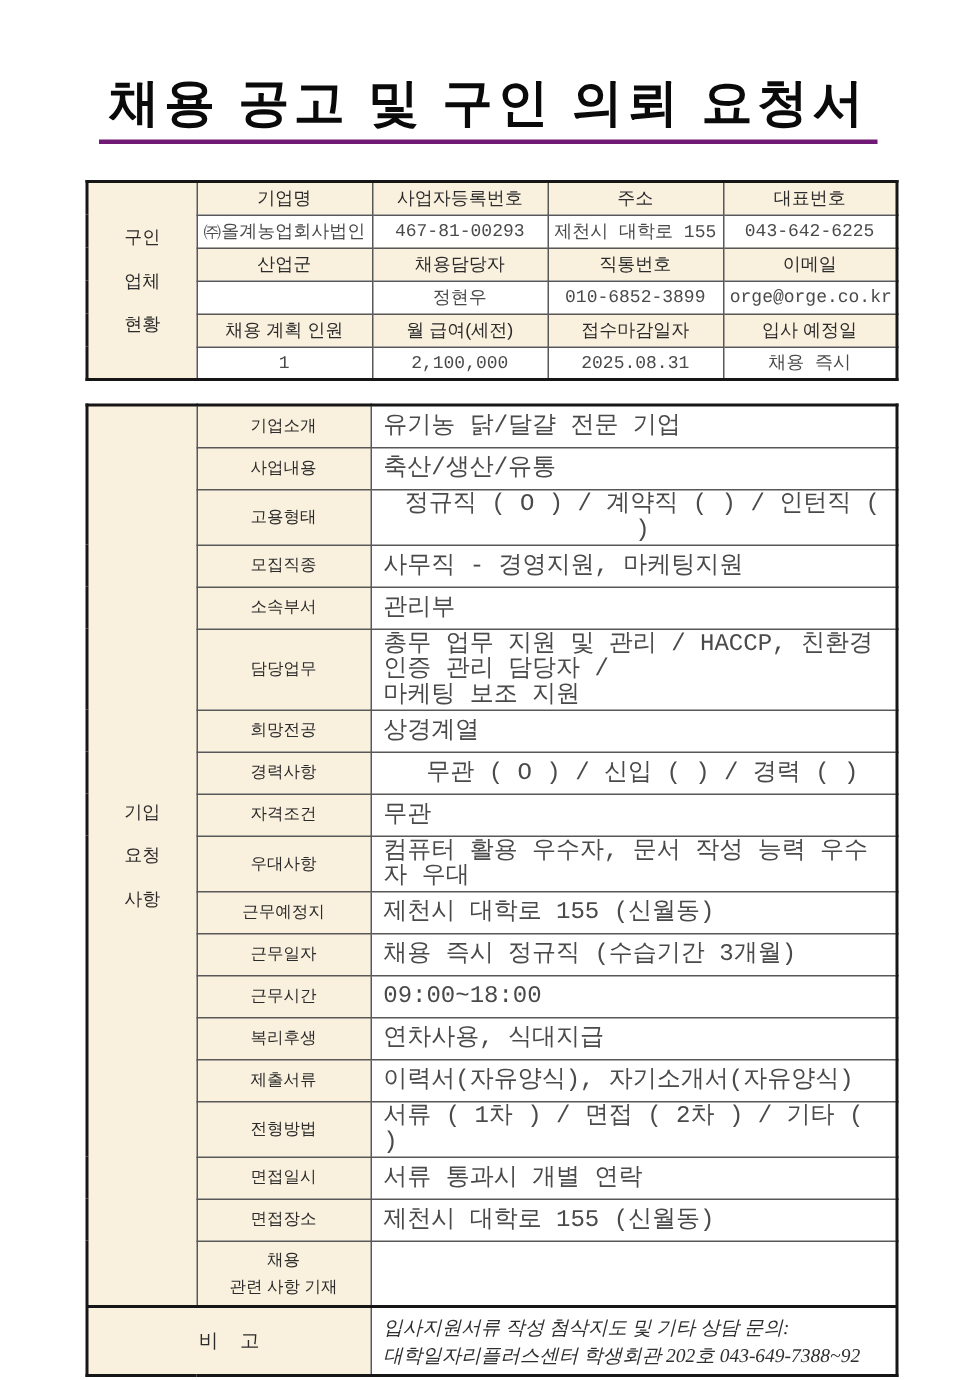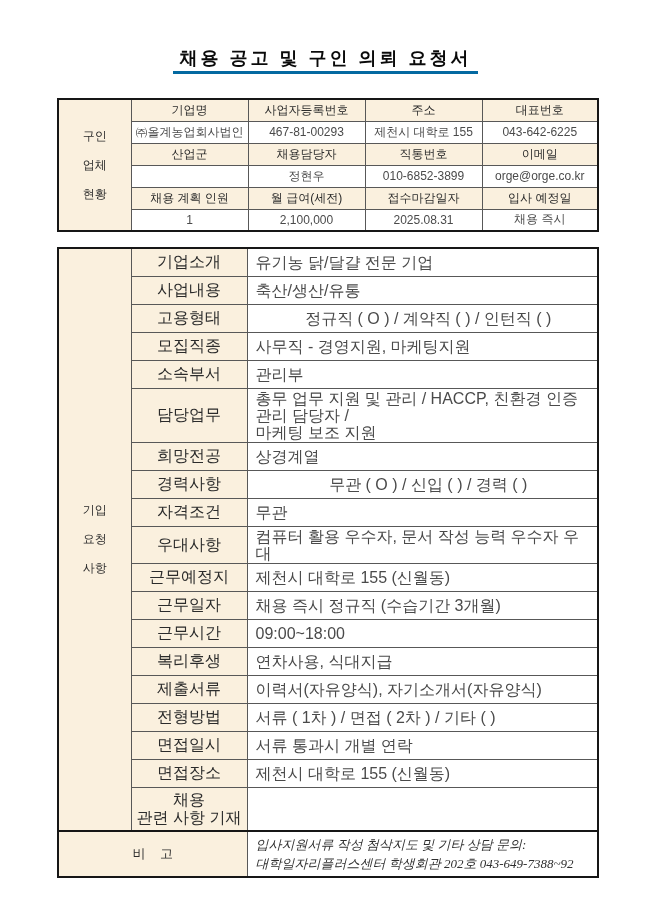--- a/index.html
+++ b/index.html
@@ -4,43 +4,43 @@
 <style>
   html,body { margin:0; padding:0; }
   body {
     width:651px; height:920px; background:#ffffff; overflow:hidden;
     font-family:"Liberation Sans","DejaVu Sans",sans-serif; color:#3d3d3d;
   }
   .page { padding-top:46px; }
 
   .title-wrap { text-align:center; margin-bottom:24px; }
   .doc-title {
-    display:inline-block; font-size:18px; font-weight:800; letter-spacing:3px;
-    color:#0a0a0a; border-bottom:3px solid #0369a1; padding:0 6px 1px 6px;
+    display:inline-block; font-size:34px; font-weight:800; letter-spacing:3px;
+    color:#0a0a0a; border-bottom:3px solid #701a75; padding:0 6px 1px 6px;
   }
 
   table { border-collapse:collapse; margin-left:57px; width:540px; table-layout:fixed; }
   .tbl { border:2px solid #161616; }
   .tbl td { border:1px solid #585858; font-size:12px; vertical-align:middle; padding:1px 4px; }
 
   .hdr { background:#FAF0DE; color:#2b2b2b; text-align:center; }
-  .val { background:#ffffff; color:#4a4a4a; text-align:center; }
+  .val { background:#ffffff; color:#4a4a4a; text-align:center;font-family:Liberation Mono, monospace; }
 
   
   .t1 tr { height:22px; }
   .side {
     background:#FAF0DE; color:#2b2b2b; text-align:center;
     white-space:pre-line; line-height:29px; font-size:13px;
   }
 
   
   .t2 { margin-top:15px; }
   .t2 tr { height:28px; }
   .t2 tr.tall { height:44px; }
-  .t2 .flabel { text-align:center; font-size:16px; white-space:pre-line; line-height:18px; }
+  .t2 .flabel { text-align:center; font-size:11px; white-space:pre-line; line-height:18px; }
   .t2 .fval { text-align:left; padding-left:8px; font-size:16px; white-space:pre-line; line-height:17px; }
   .t2 .fval.center { text-align:center; padding-left:16px; }
 
   
   .t2 .note-label {
     border-top:2px solid #161616; white-space:pre; font-size:13px;
   }
   .t2 .note-val {
     border-top:2px solid #161616; text-align:left; padding:3px 4px 3px 8px;
     font-family:"Liberation Serif","DejaVu Serif",serif; font-size:13px;

